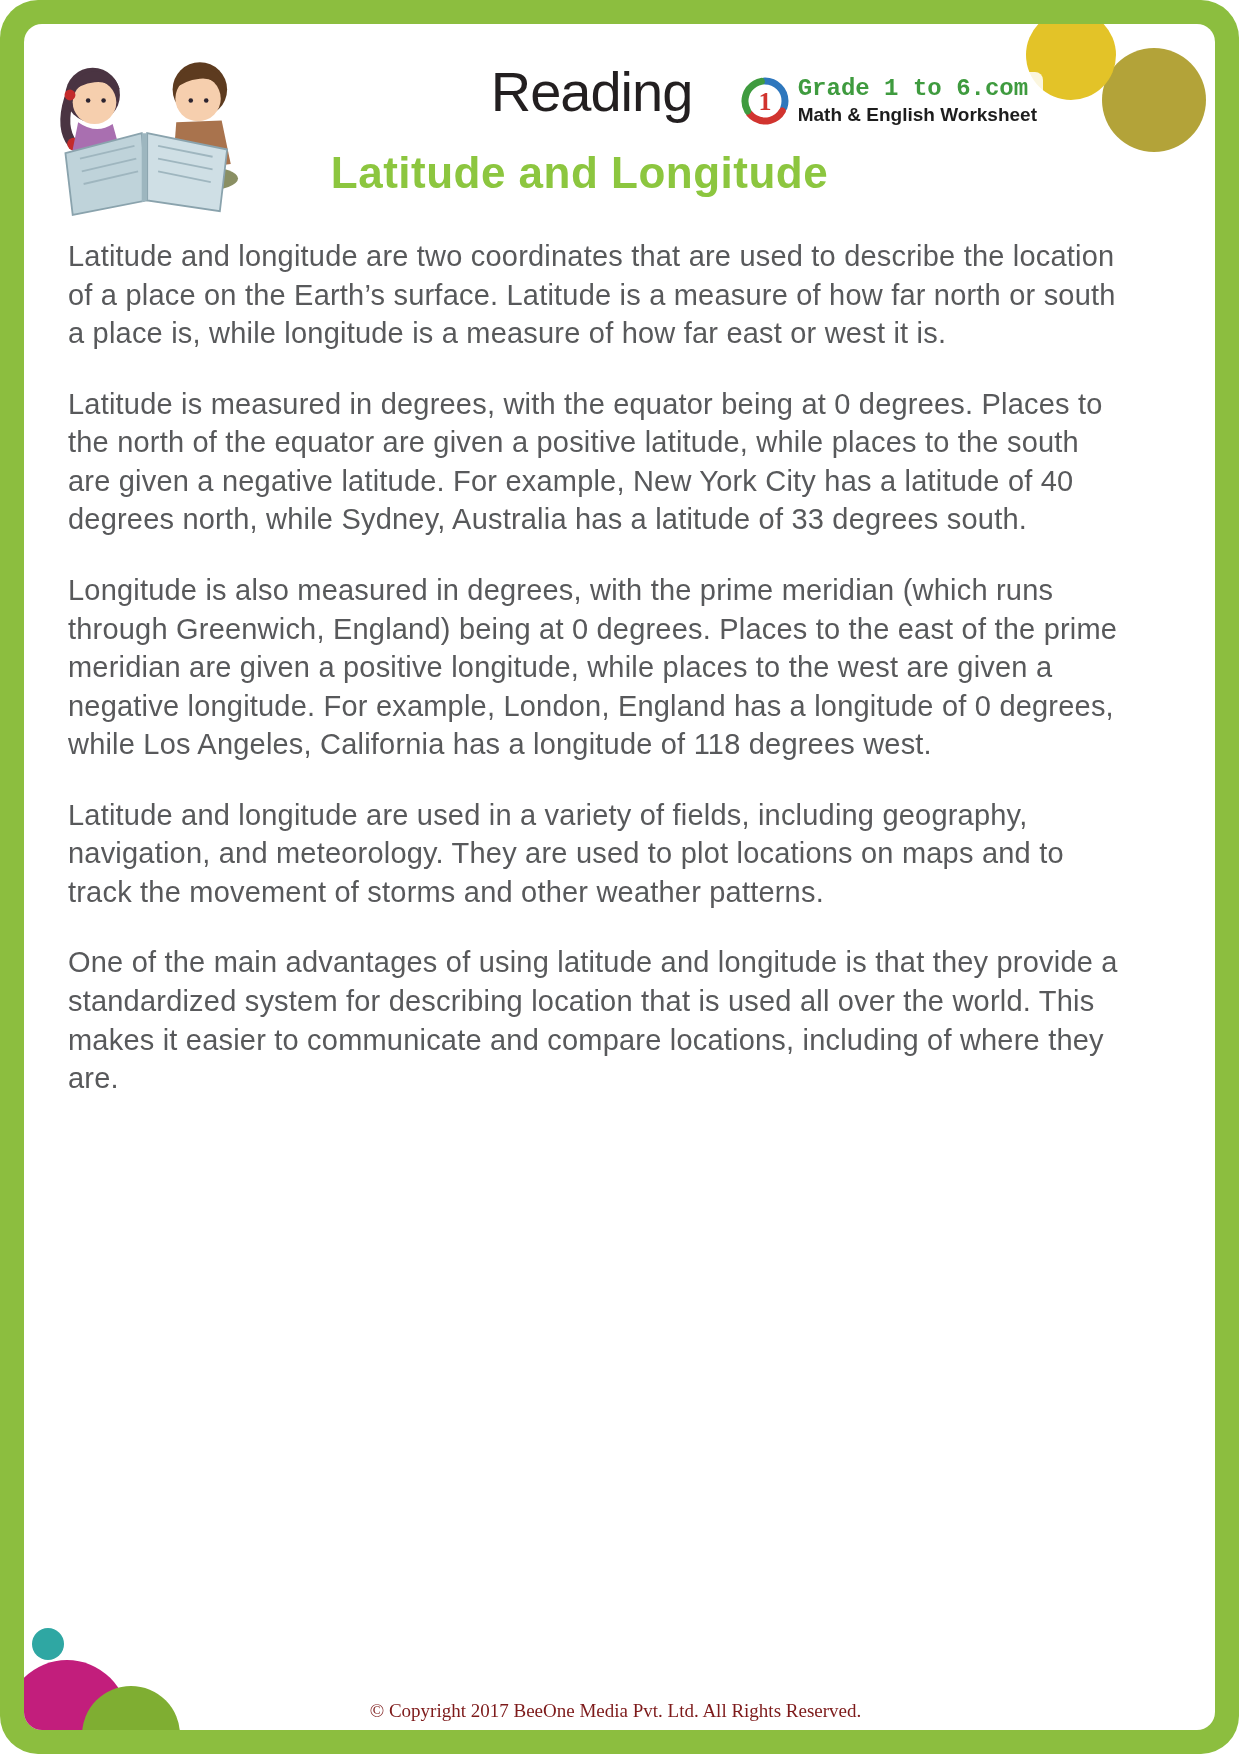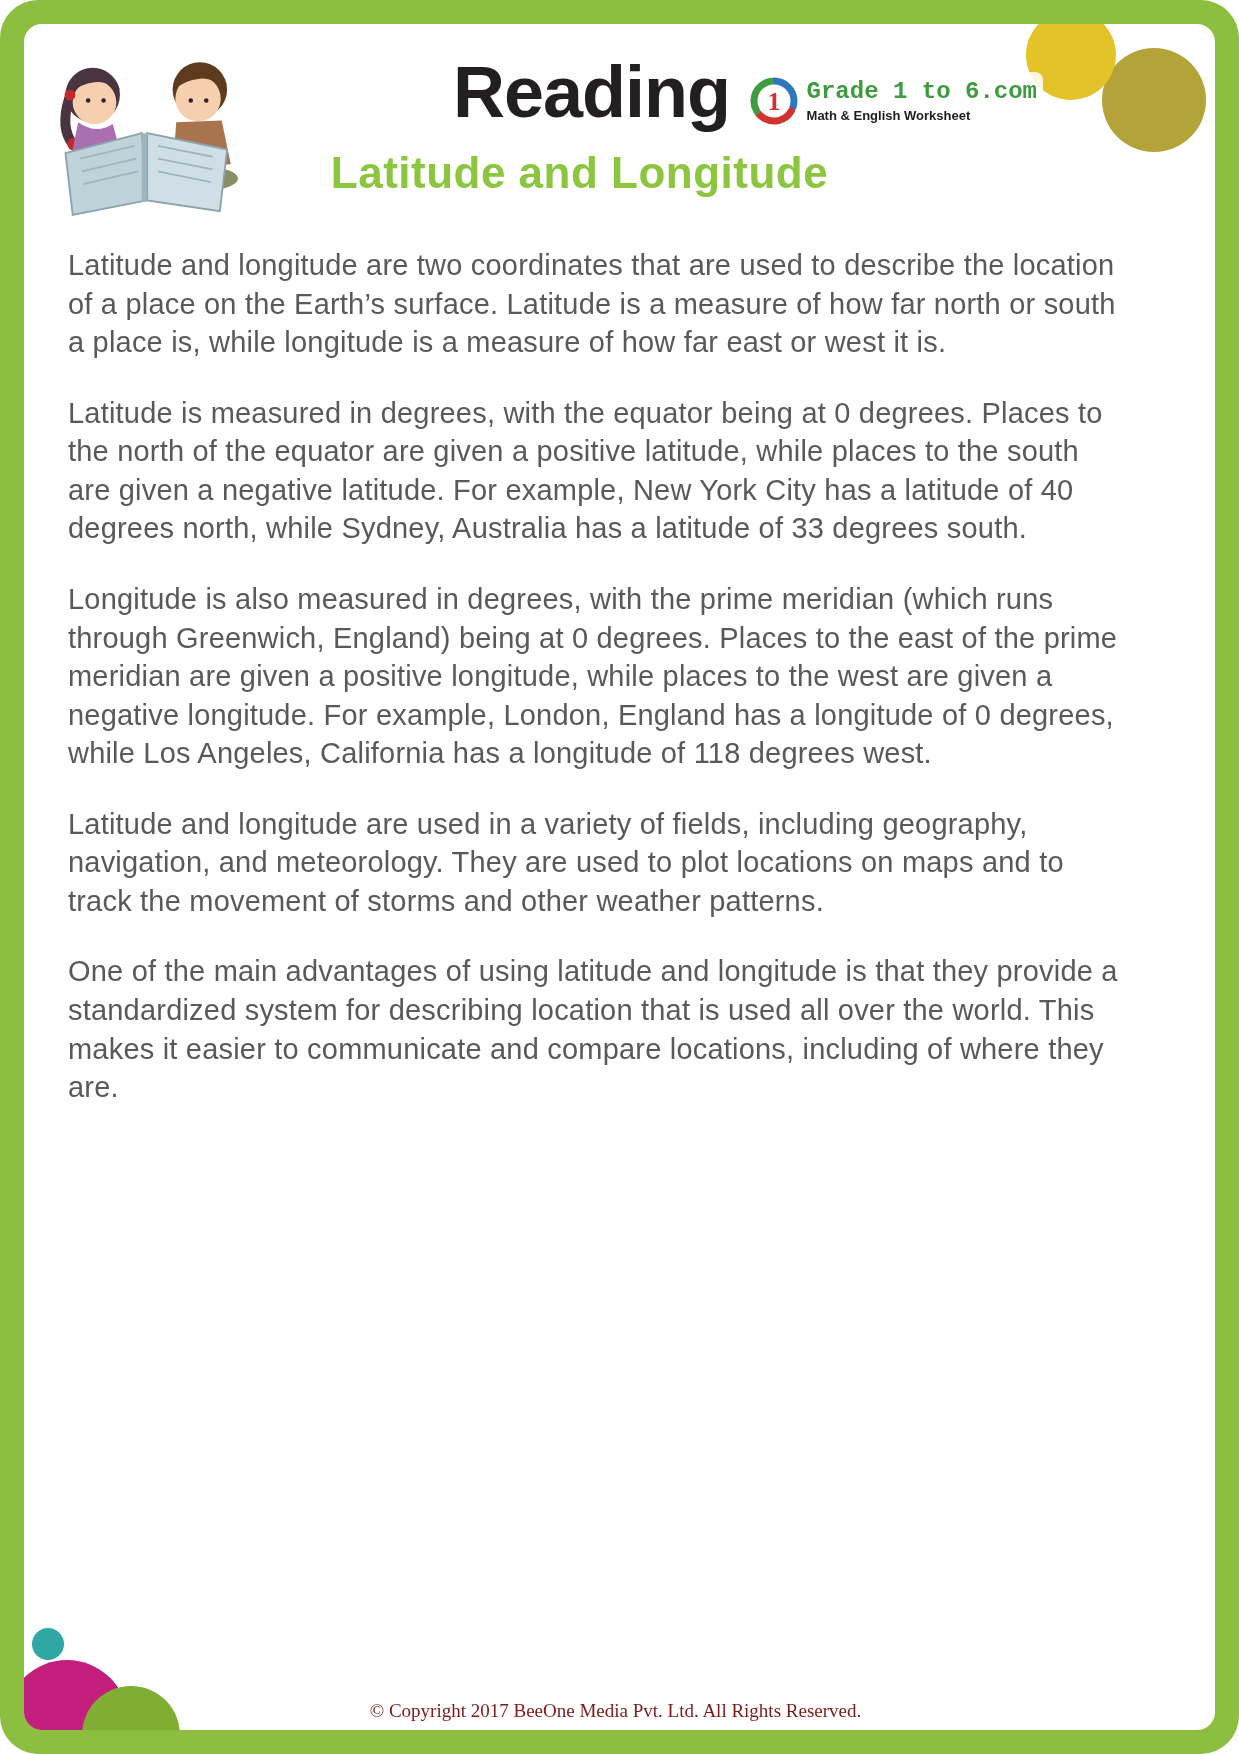--- a/index.html
+++ b/index.html
@@ -40,33 +40,33 @@
     background: rgba(255,255,255,0.85);
     padding: 4px 6px; border-radius: 8px;
   }
   .logo-badge { width: 50px; height: 50px; flex: 0 0 auto; }
   .logo-site {
     font-family: Liberation Mono, monospace;
     font-weight: bold; font-size: 24px; color: #3f9b3f; line-height: 1.05;
   }
   .logo-tagline {
     font-family: "Liberation Sans", sans-serif;
-    font-weight: bold; font-size: 13px; color: #1d1d1d; margin-top: 3px;
+    font-weight: bold; font-size: 19px; color: #1d1d1d; margin-top: 3px;
   }
 
   
   .title-block {
     width: 820px; margin: 26px auto 0;
     position: relative; left: -28px;
     text-align: center;
-    font-weight: 700; color: #231f20;
-    font-size: 72px; line-height: 84px; letter-spacing: -1px;
+    font-weight: 400; color: #231f20;
+    font-size: 56px; line-height: 84px; letter-spacing: -1px;
   }
   .subtitle {
-    width: 820px; margin: 14px auto 12px;
+    width: 820px; margin: 14px auto 3px;
     position: relative; left: -40px;
     text-align: center;
     font-weight: bold; color: #8cc63f;
     font-size: 44px; letter-spacing: 0.5px;
   }
 
   
   .content { padding: 36px 95px 0 44px; }
   .content p {
     font-size: 29px; line-height: 1.33; letter-spacing: 0.2px;

